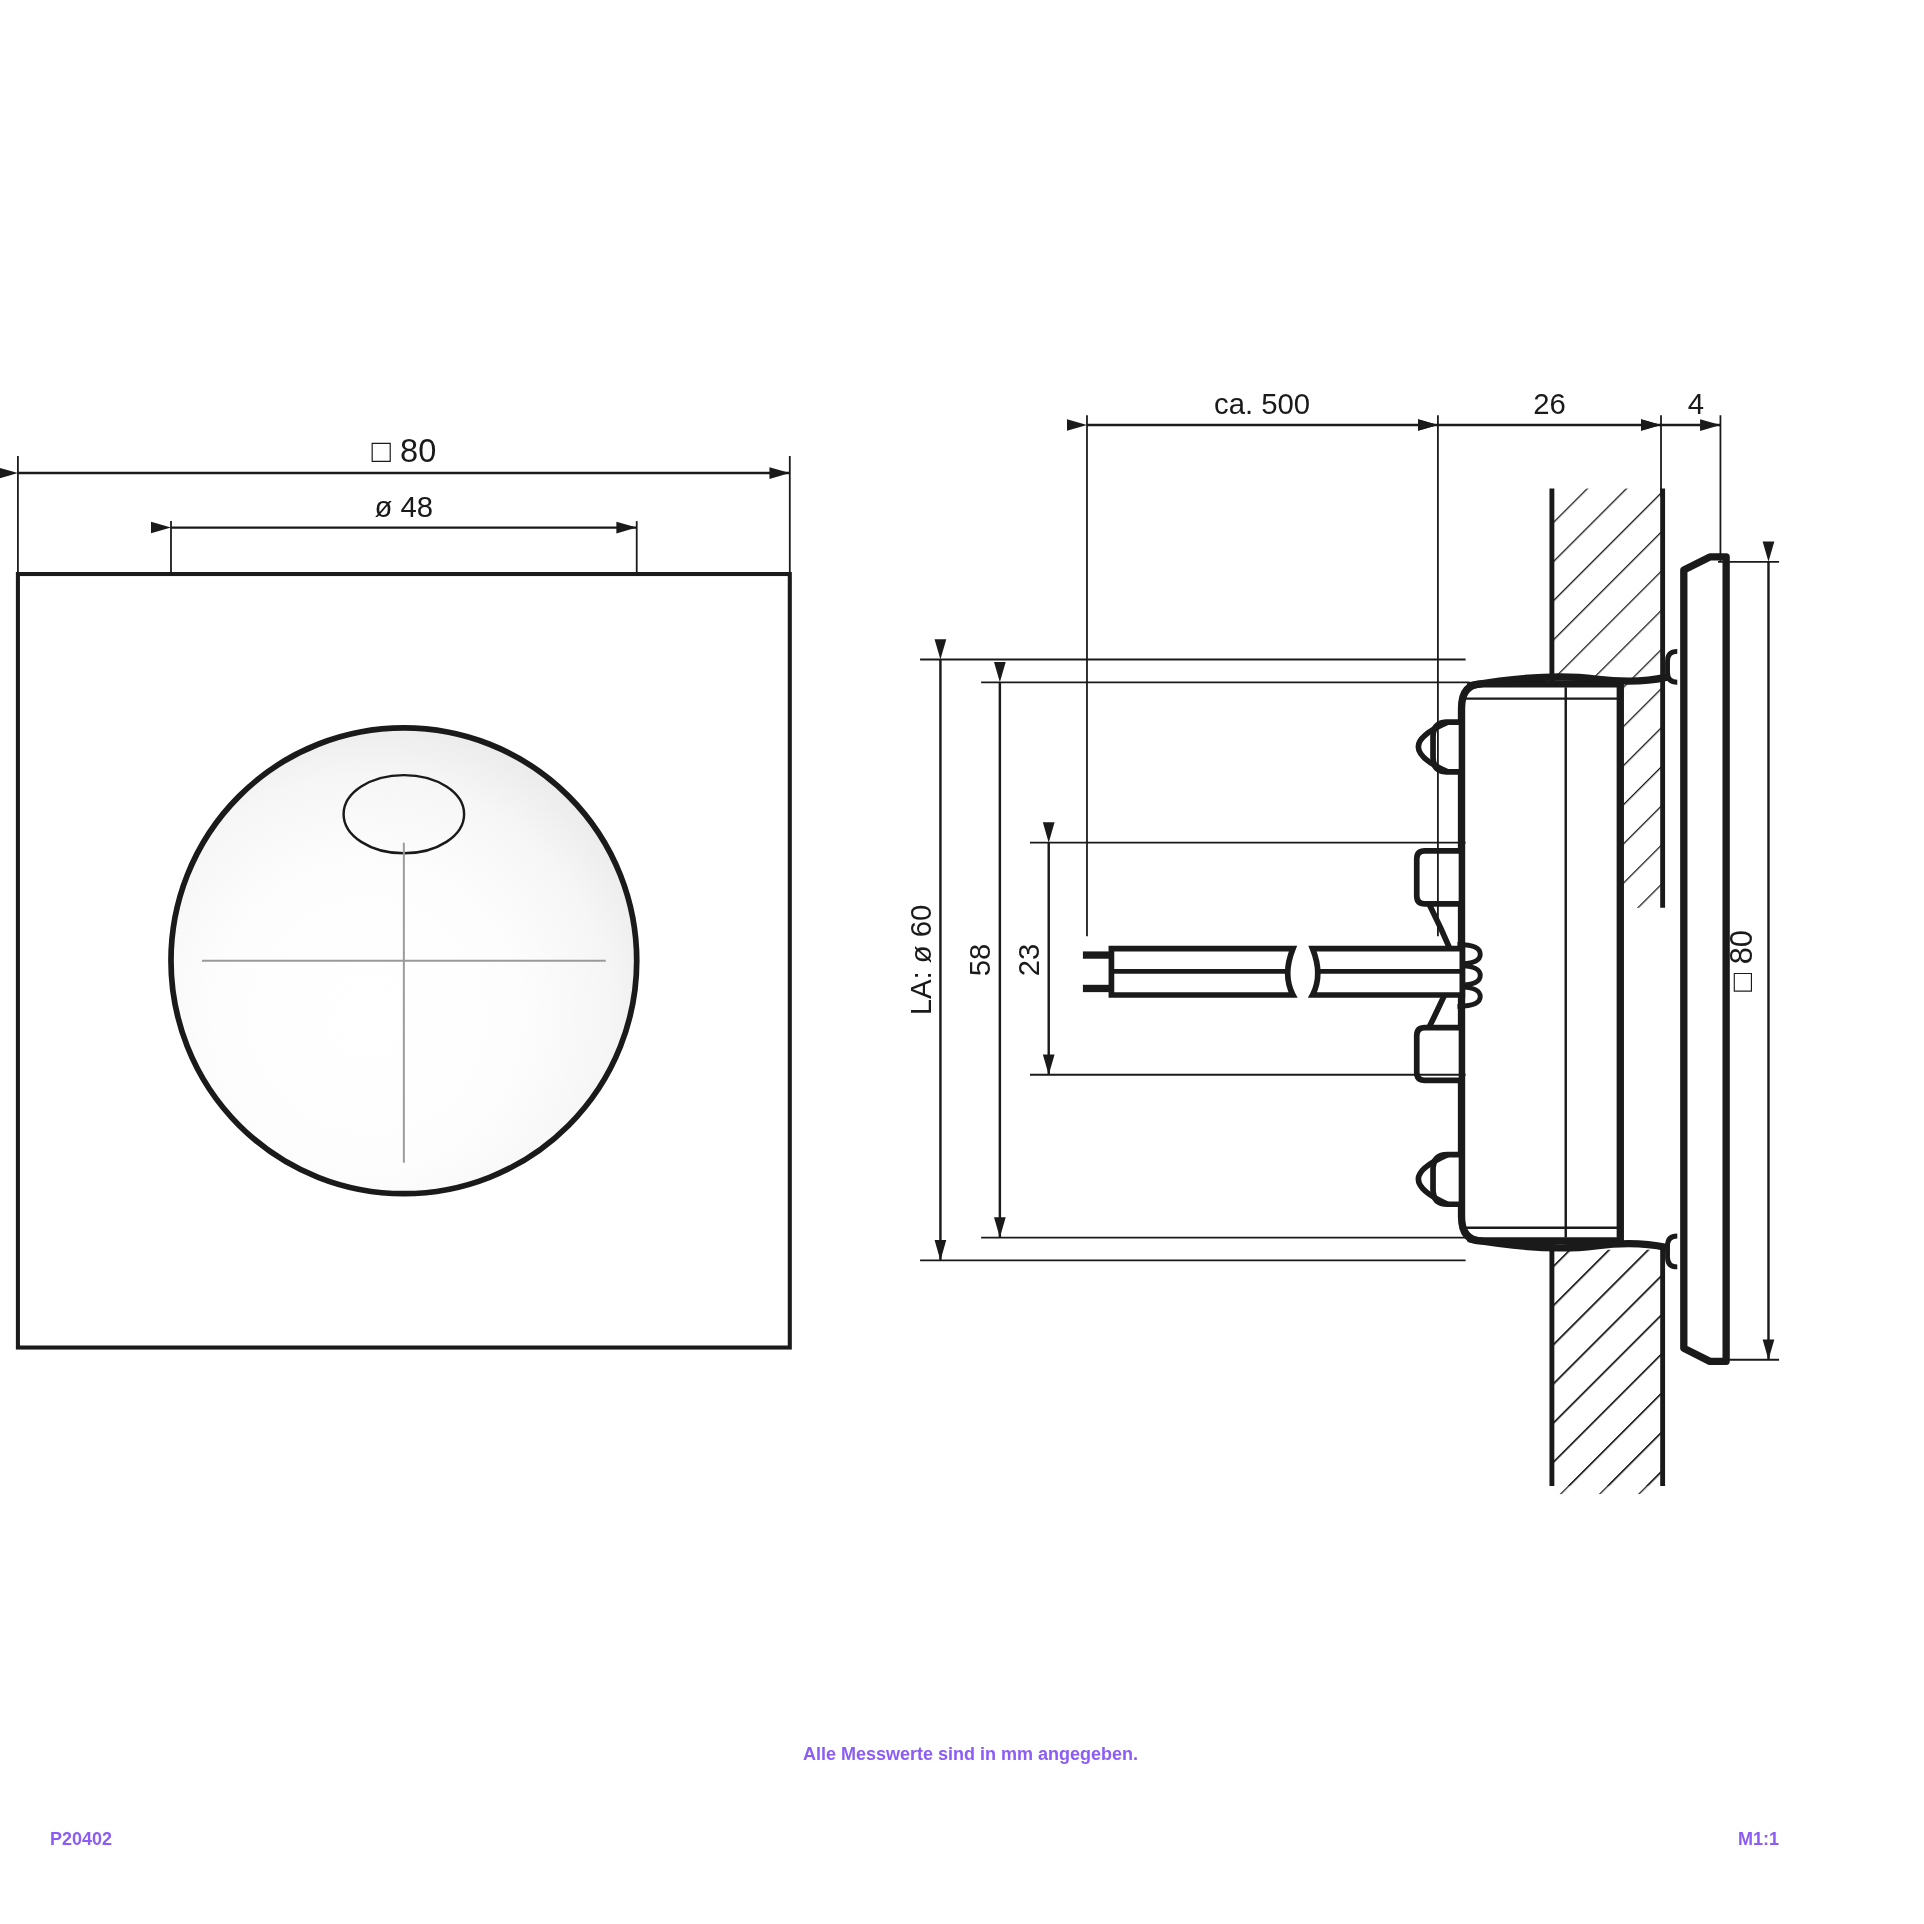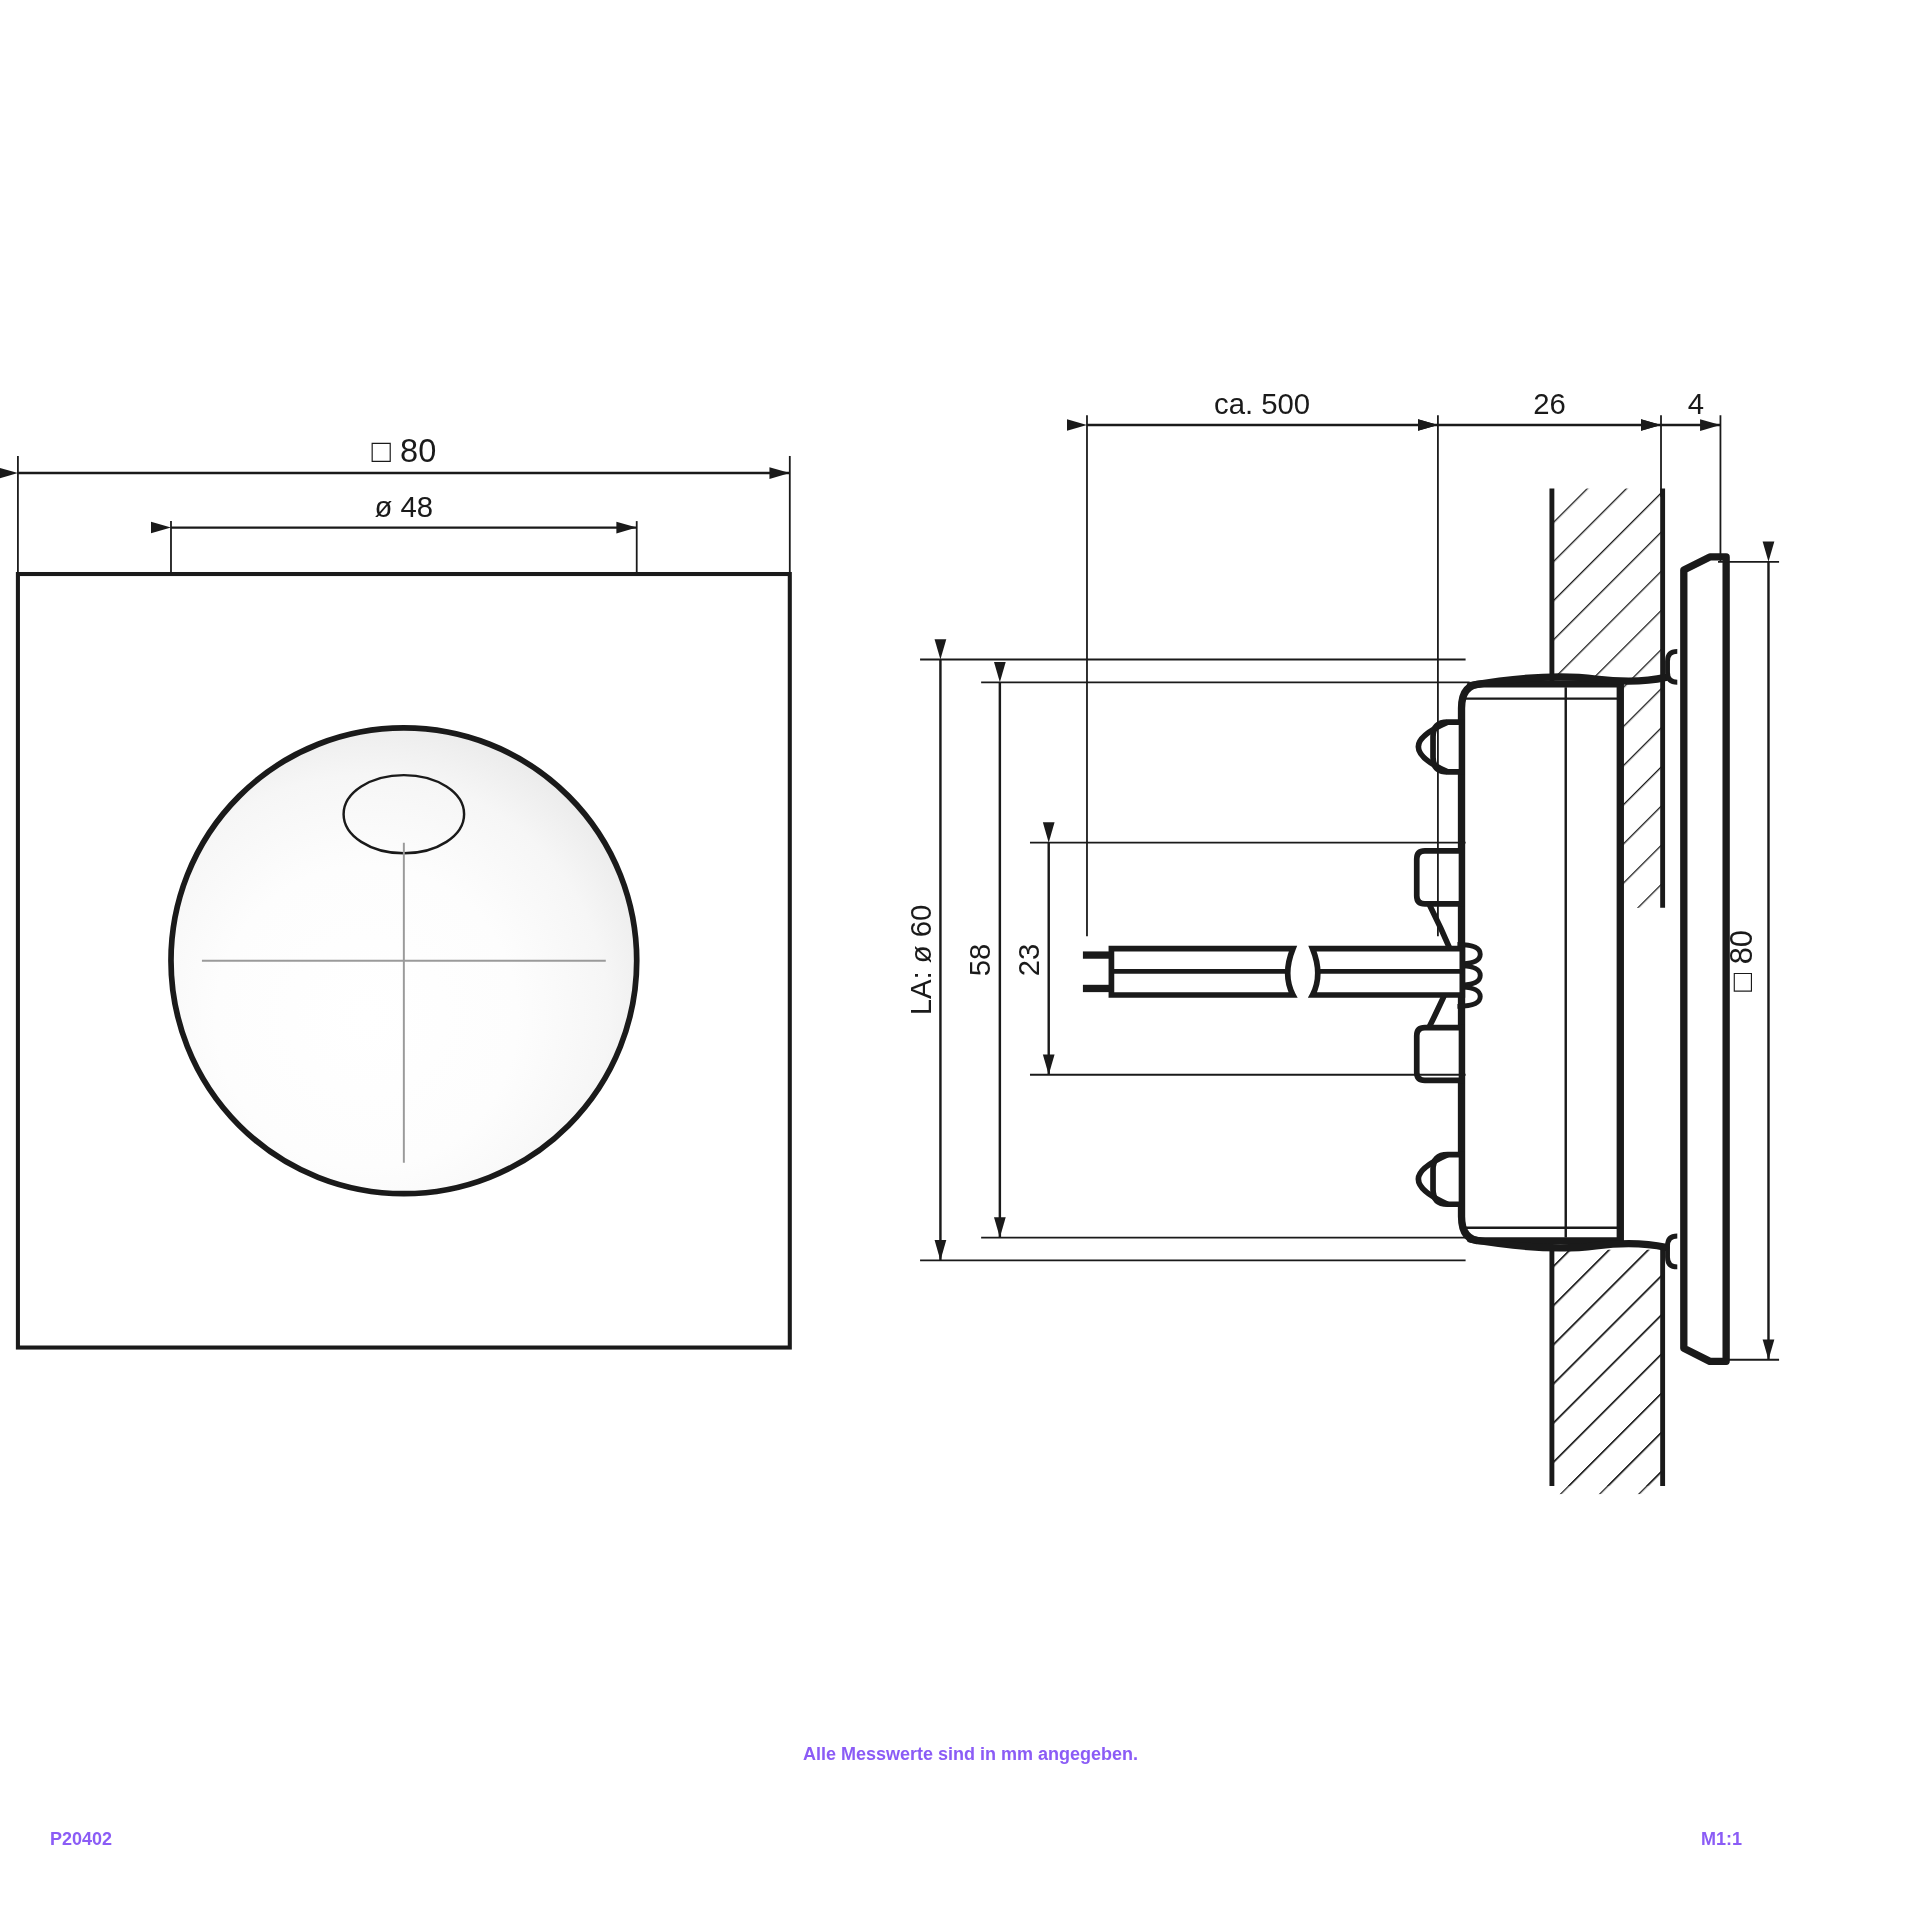--- a/index.html
+++ b/index.html
@@ -23,21 +23,21 @@
   .footer-text {
     position: absolute;
     font-size: 18px;
     color: #8b5cf6;
     font-family: "Liberation Sans", sans-serif;
     white-space: nowrap;
     font-weight: bold;
   }
   #footer-part-number { left: 50px;  top: 1829px; }
   #footer-note       { left: 803px;  top: 1744px; }
-  #footer-scale      { left: 1701px; top: 1829px; }
+  #footer-scale      { left: 1738px; top: 1829px; }
 </style>
 </head>
 <body>
 
 <svg id="sheet" viewBox="0 0 2363 2363" xmlns="http://www.w3.org/2000/svg">
 
   <defs>
 
     <marker id="arrL" markerWidth="26" markerHeight="16" refX="25" refY="8" orient="auto" markerUnits="userSpaceOnUse">
       <path d="M25,8 L0,0.8 L0,15.2 Z" fill="#1a1a1a"></path>

